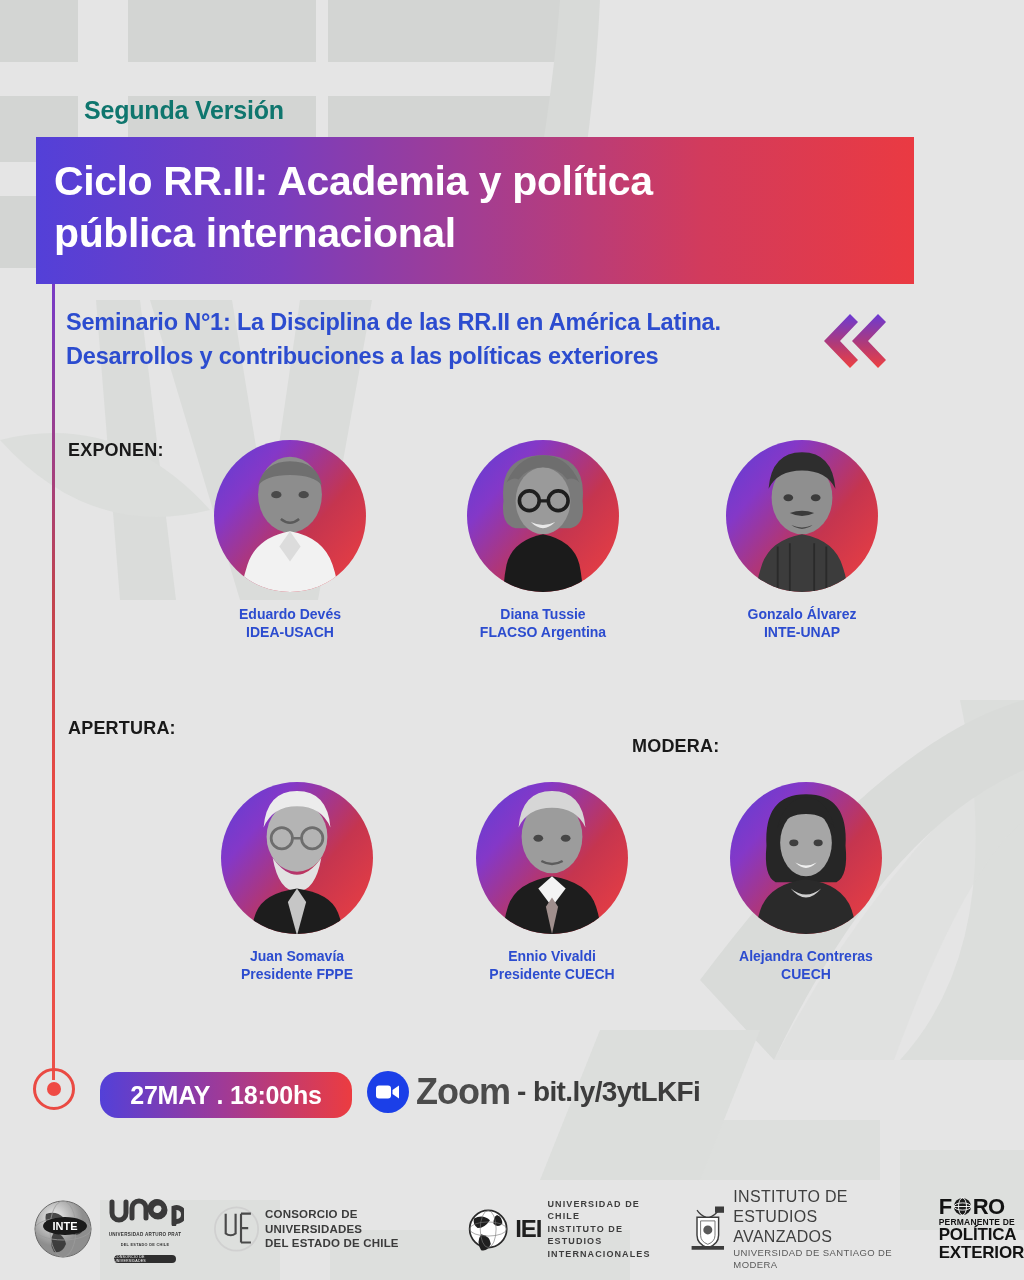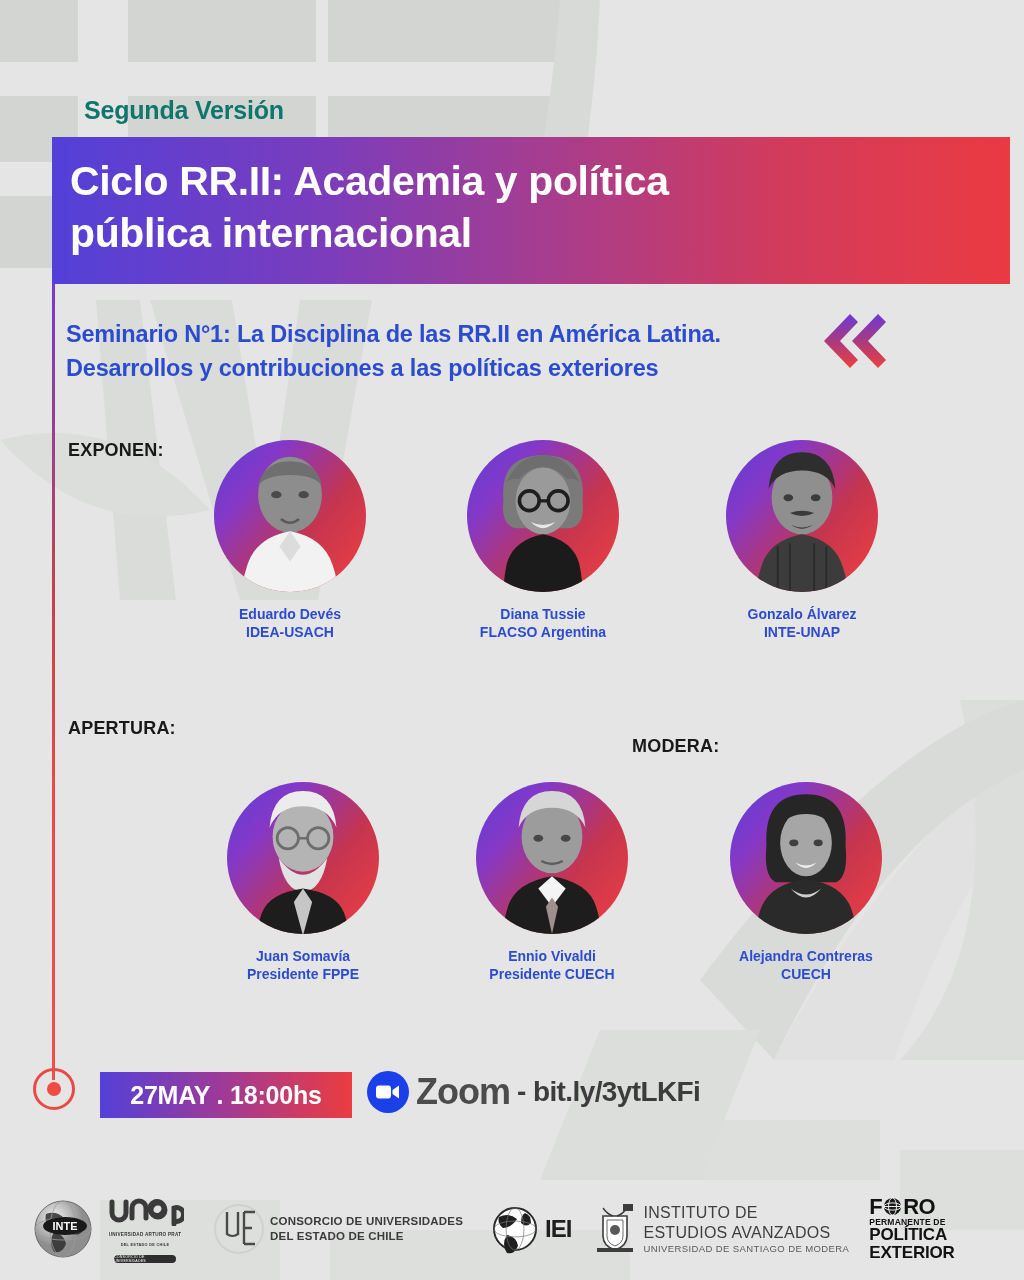--- a/index.html
+++ b/index.html
@@ -26,33 +26,32 @@
     display:flex; align-items:center; justify-content:center;
   }
   .timeline-pin i{ width:14px;height:14px;border-radius:50%;background:#ef4a44; display:block;}
 
   
   .kicker{
     position:absolute; left:84px; top:96px; z-index:4;
     font-size:25px; font-weight:bold; color:#0f766e; letter-spacing:-.2px;
   }
   .title-banner{
-    position:absolute; left:52px; top:137px; width:958px; height:147px; z-index:4;
+    position:absolute; left:36px; top:137px; width:878px; height:147px; z-index:4;
     background:linear-gradient(90deg,#5340d8 0%,#7a3dbd 28%,#a33d92 50%,#d23b5c 76%,#ea3a42 100%);
     padding:18px 13px 0 18px;
   }
   .title-banner h1{
     color:#ffffff; font-size:41px; font-weight:bold; line-height:1.28;
     letter-spacing:-.4px;
   }
   .subtitle{
     position:absolute; left:66px; top:305px; width:760px; z-index:4;
     color:#2c4ccf; font-size:23.5px; font-weight:bold; line-height:1.45;
     letter-spacing:-.2px;
-    margin-top:12px;
   }
   .chevrons{ position:absolute; left:818px; top:310px; z-index:4; }
 
   
   .sec-label{
     position:absolute; z-index:4;
     font-size:18px; font-weight:bold; color:#191919; letter-spacing:.2px;
   }
   #lbl-exponen{ left:68px; top:440px; }
   #lbl-apertura{ left:68px; top:718px;text-align:right; }
@@ -67,30 +66,30 @@
   }
   .avatar svg{ position:absolute; inset:0; width:100%; height:100%; }
   .person .nm{
     margin-top:13px; font-size:14px; font-weight:bold; color:#2c4ccf; line-height:1.32;
   }
   .person .af{ font-size:14px; font-weight:bold; color:#2c4ccf; line-height:1.32; }
 
   #p1{ left:190px; top:440px; }
   #p2{ left:443px; top:440px; }
   #p3{ left:702px; top:440px; }
-  #p4{ left:203px; top:782px; }
+  #p4{ left:197px; top:782px; }
   #p5{ left:452px; top:782px; }
   #p6{ left:706px; top:782px; }
 
   
   .date-chip{
     position:absolute; left:100px; top:1072px; width:252px; height:46px; z-index:4;
     background:linear-gradient(90deg,#5340d8 0%,#9e3a98 48%,#ec3c40 100%);
     display:flex; align-items:center; justify-content:center;
-    color:#fff; font-size:25px; font-weight:bold; letter-spacing:-.2px;
+    color:#fff; font-size:25px; font-weight:bold; letter-spacing:-.2px;border-radius:18px;
   }
   .zoom-row{
     position:absolute; left:367px; top:1071px; z-index:4;
     display:flex; align-items:center; gap:7px;
   }
   .zoom-badge{
     width:42px;height:42px;border-radius:50%;background:#1b3fe8;
     display:flex;align-items:center;justify-content:center;flex:0 0 auto;
   }
   .zoom-word{ font-size:36px; font-weight:bold; color:#4c4c4c; letter-spacing:-1px;}
@@ -381,20 +380,25 @@
         <path d="M8 14 q10 -5 18 2 q-6 9 -14 9 q-6 -5 -4 -11 z"></path>
         <path d="M16 32 q10 2 11 11 q-4 9 -11 7 q-6 -9 0 -18 z"></path>
         <path d="M34 10 q6 2 6 10 q-5 5 -10 0 q0 -8 4 -10 z"></path>
       </g>
       <g fill="none" stroke="#7a7a7a" stroke-width=".7">
         <ellipse cx="24" cy="26" rx="21" ry="8"></ellipse>
         <ellipse cx="24" cy="26" rx="9" ry="21"></ellipse>
       </g>
     </svg>
     <div style="font-size:24px;font-weight:bold;color:#1f1f1f;letter-spacing:-1px;">IEI</div>
+    <div class="t-iei">
+      <div>UNIVERSIDAD DE CHILE</div>
+      <div>INSTITUTO DE ESTUDIOS</div>
+      <div>INTERNACIONALES</div>
+    </div>
   </div>
 
   <div class="logo" style="margin-left:22px;">
     <svg width="44" height="54" viewBox="0 0 44 54">
       <path d="M10 14 h24 v20 q0 10 -12 14 q-12 -4 -12 -14 z" fill="#ffffff" stroke="#3c3c3c" stroke-width="1.6"></path>
       <path d="M14 18 h16 v16 q0 7 -8 10 q-8 -3 -8 -10 z" fill="none" stroke="#6a6a6a" stroke-width="1"></path>
       <circle cx="22" cy="28" r="5" fill="#5a5a5a"></circle>
       <path d="M10 6 q4 6 10 8 M34 6 q-4 6 -10 8" stroke="#3c3c3c" stroke-width="1.4" fill="none"></path>
       <rect x="30" y="2" width="10" height="7" fill="#3c3c3c"></rect>
       <path d="M4 46 h36 v4 h-36 z" fill="#3c3c3c"></path>

